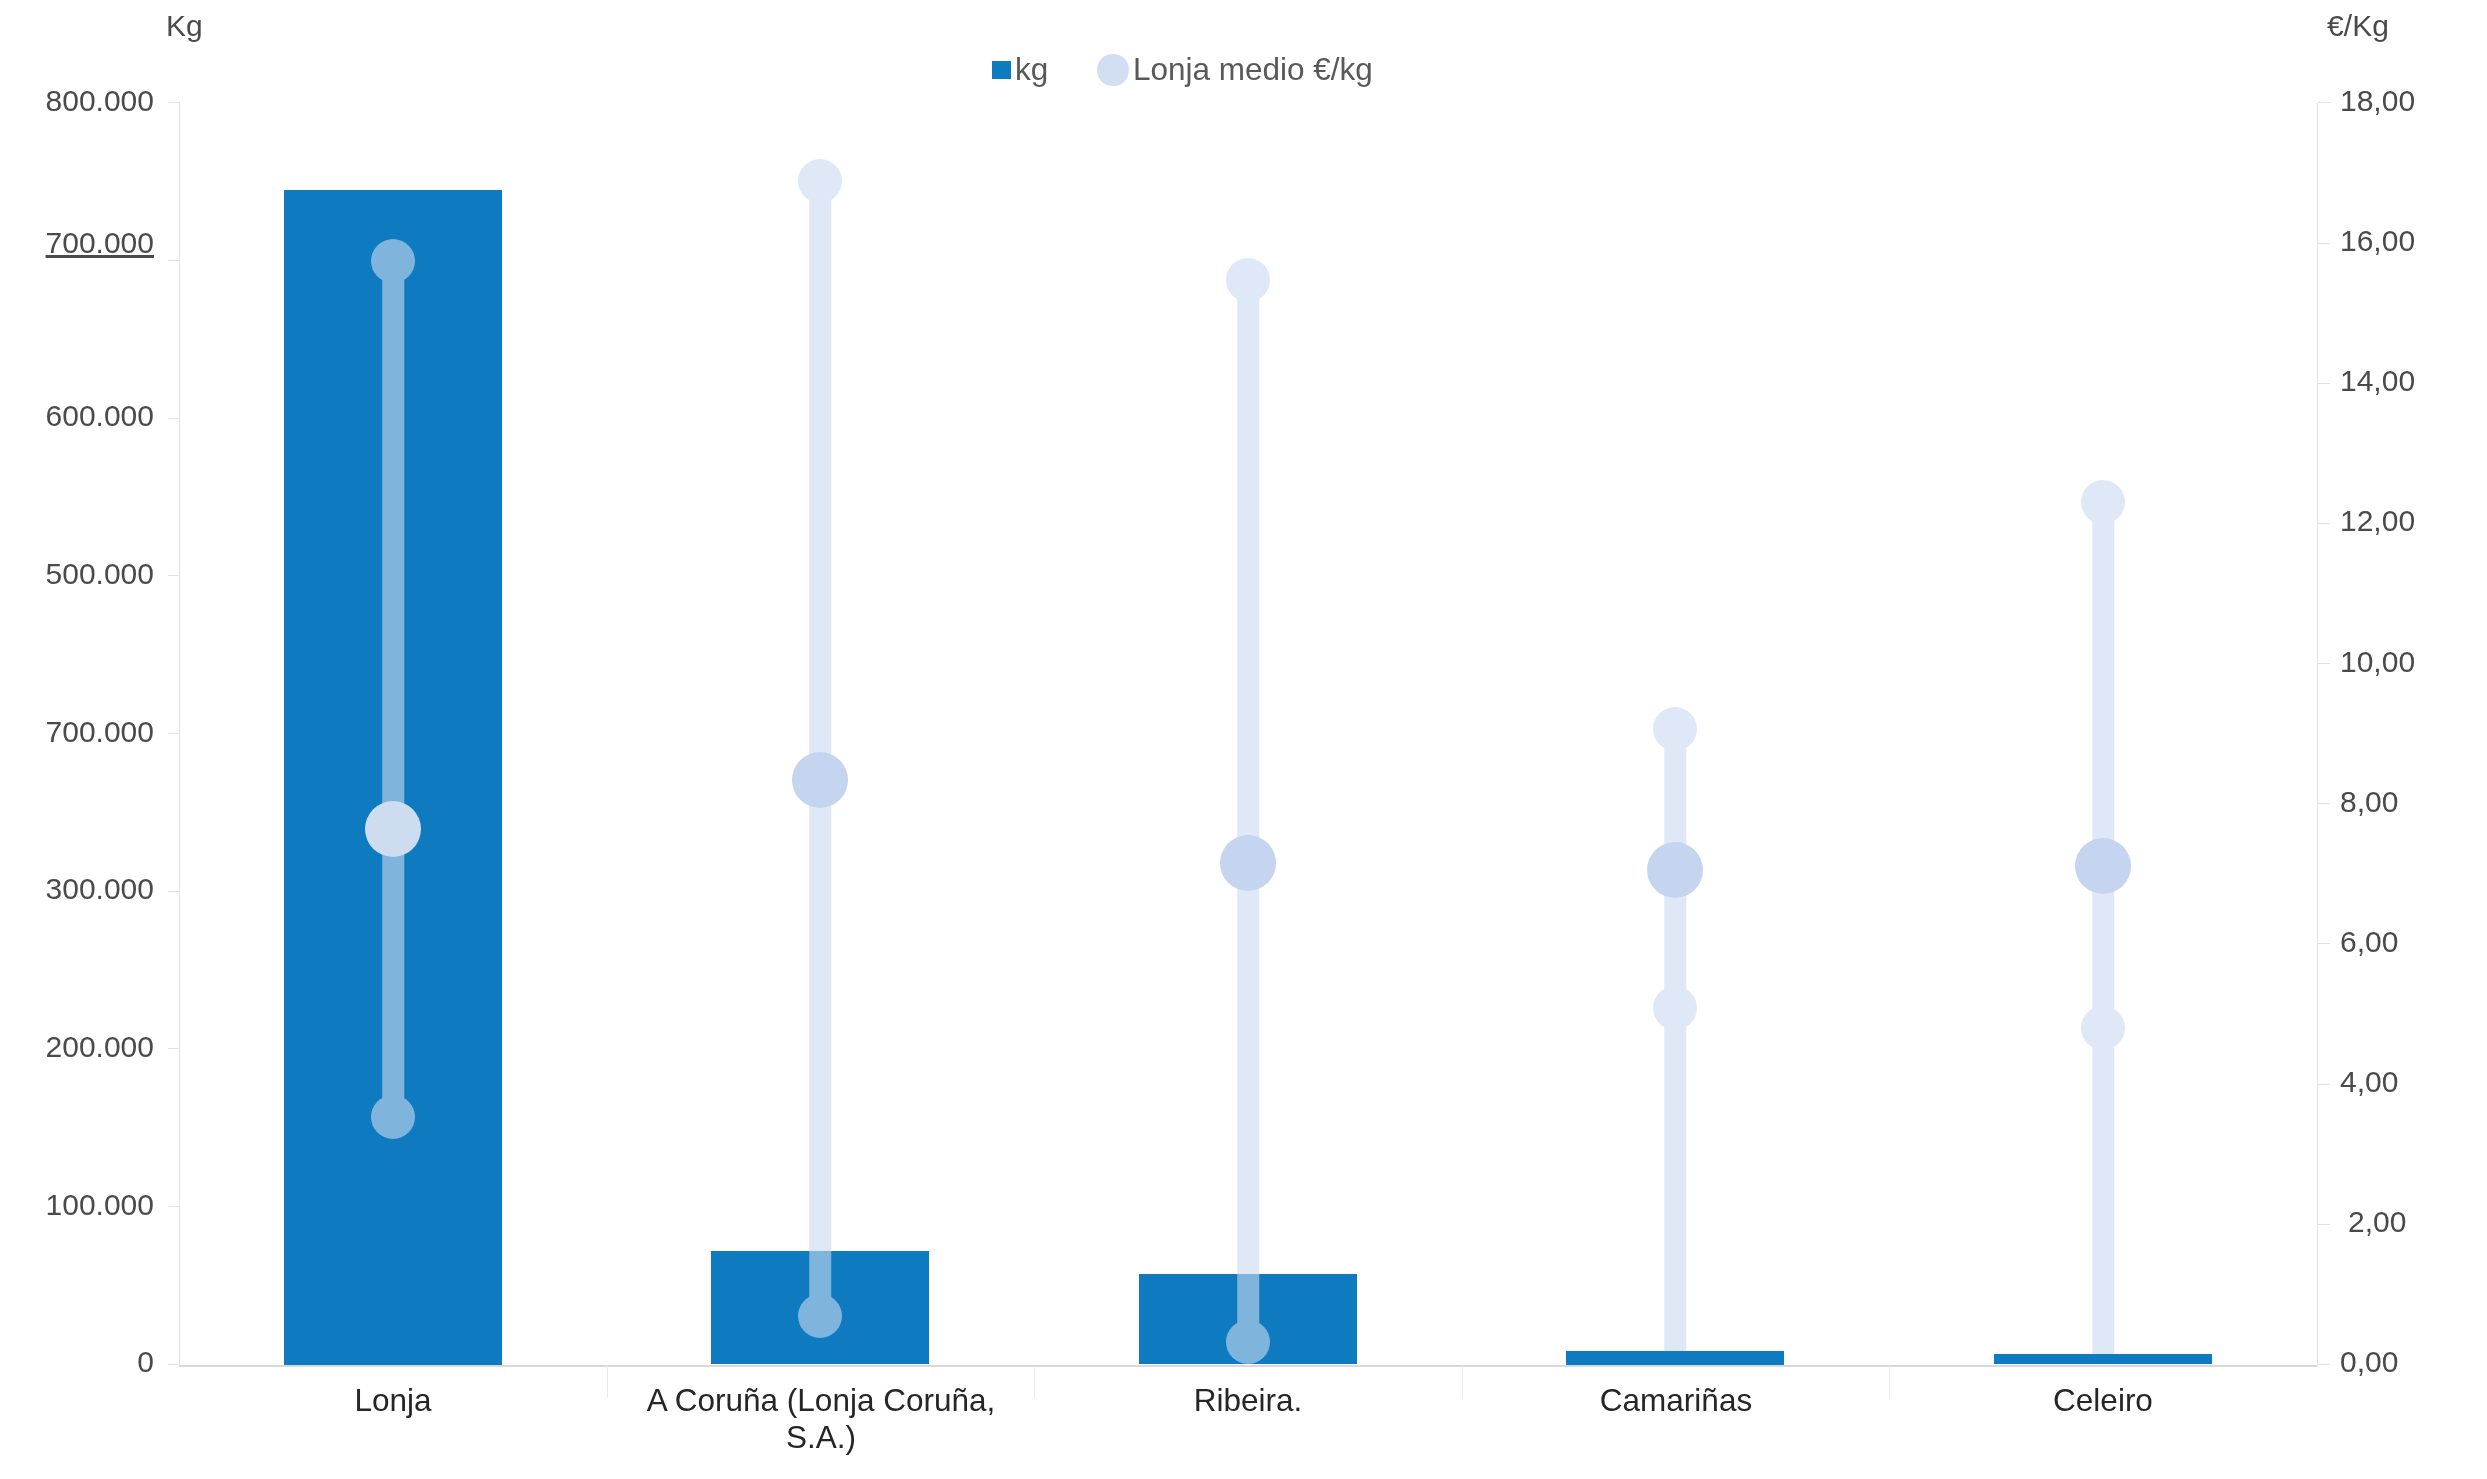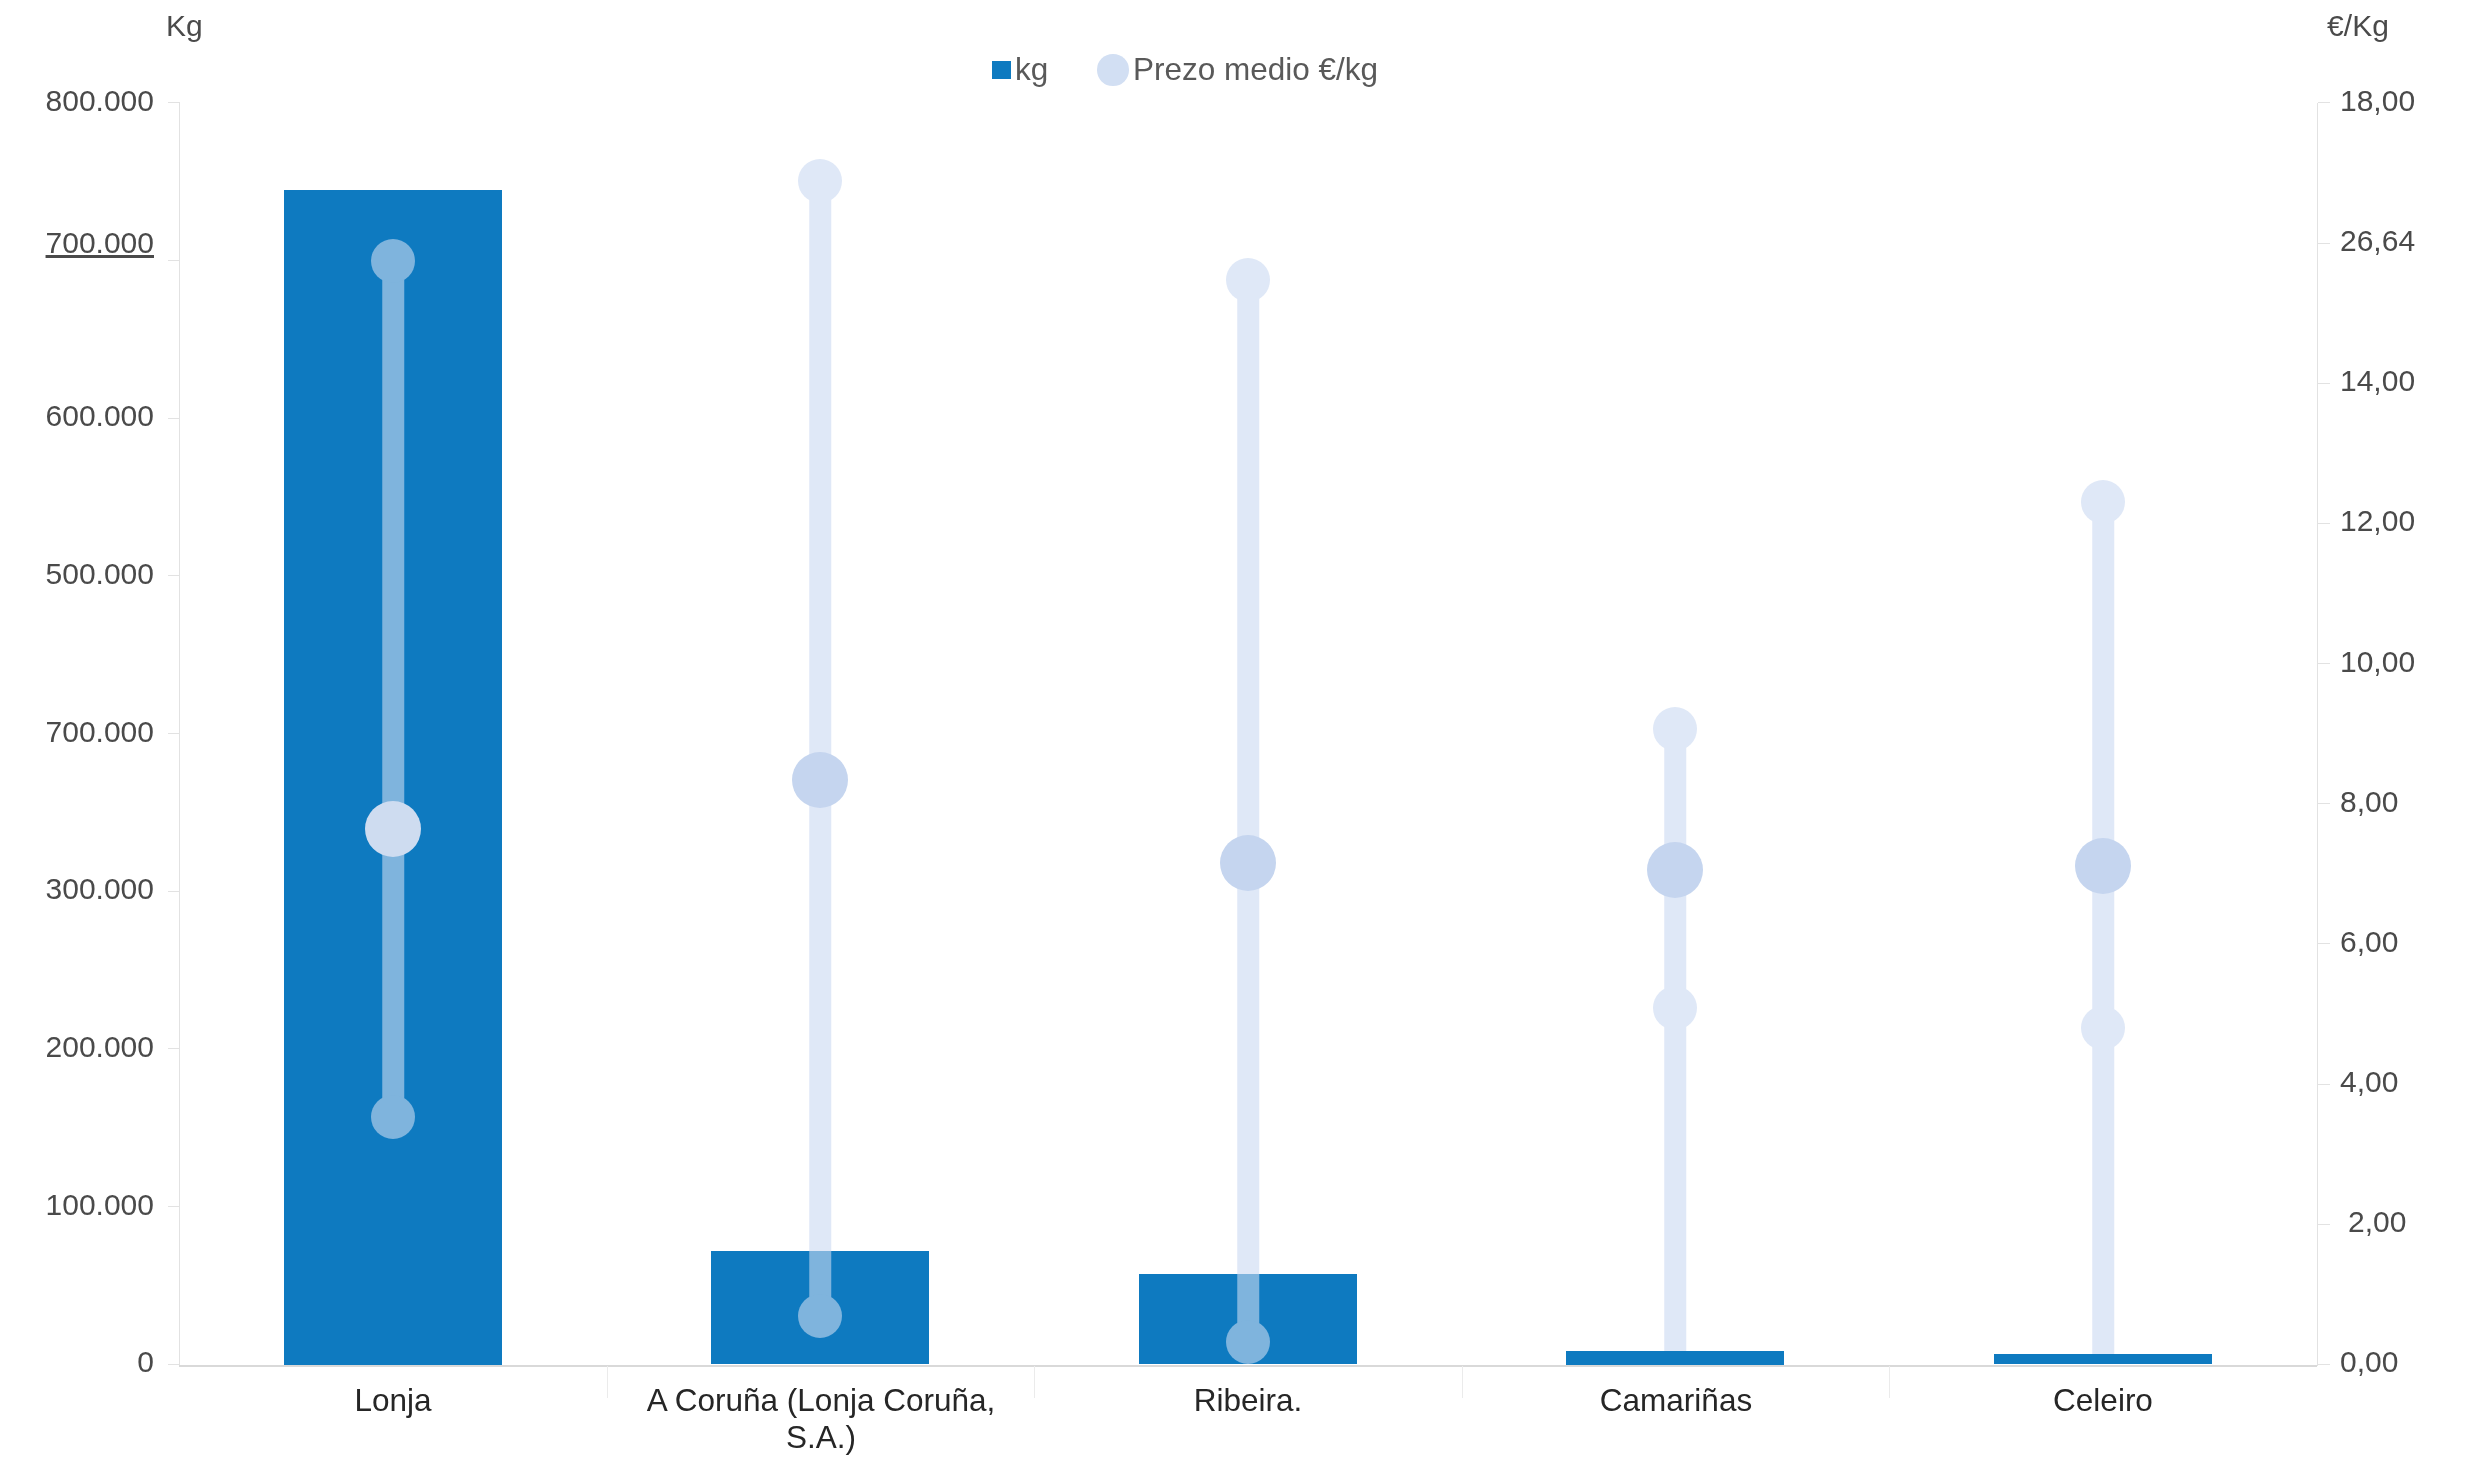--- a/index.html
+++ b/index.html
@@ -169,21 +169,21 @@
 
   <div id="axis-title-right" class="axis-title">€/Kg</div>
 
   <div id="legend">
     <div class="legend-item">
       <span class="legend-swatch-square"></span>
       <span class="legend-label">kg</span>
     </div>
     <div class="legend-item">
       <span class="legend-swatch-circle"></span>
-      <span class="legend-label">Prezo medio €/kg</span>
+      <span class="legend-label">Lonja medio €/kg</span>
     </div>
   </div>
 
   <div id="spine-left" class="axis-spine"></div>
   <div id="spine-right" class="axis-spine"></div>
   <div class="baseline"></div>
 
   <div id="ticks-left">
       <div class="tick-mark left" style="top: 1364px;"></div>
       <div class="tick-label left" style="top: 1347px;">0</div>
@@ -215,21 +215,21 @@
       <div class="tick-label right" style="top: 927px;">6,00</div>
       <div class="tick-mark right" style="top: 803px;"></div>
       <div class="tick-label right" style="top: 787px;">8,00</div>
       <div class="tick-mark right" style="top: 663px;"></div>
       <div class="tick-label right" style="top: 647px;">10,00</div>
       <div class="tick-mark right" style="top: 523px;"></div>
       <div class="tick-label right" style="top: 506px;">12,00</div>
       <div class="tick-mark right" style="top: 383px;"></div>
       <div class="tick-label right" style="top: 366px;">14,00</div>
       <div class="tick-mark right" style="top: 243px;"></div>
-      <div class="tick-label right" style="top: 226px;">26,64</div>
+      <div class="tick-label right" style="top: 226px;">16,00</div>
       <div class="tick-mark right" style="top: 102px;"></div>
       <div class="tick-label right" style="top: 86px;">18,00</div>
     </div>
   <div id="cat-seps">
       <div class="cat-sep" style="left: 607px;"></div>
       <div class="cat-sep" style="left: 1034px;"></div>
       <div class="cat-sep" style="left: 1462px;"></div>
       <div class="cat-sep" style="left: 1889px;"></div>
     </div>
   <div id="plot">

